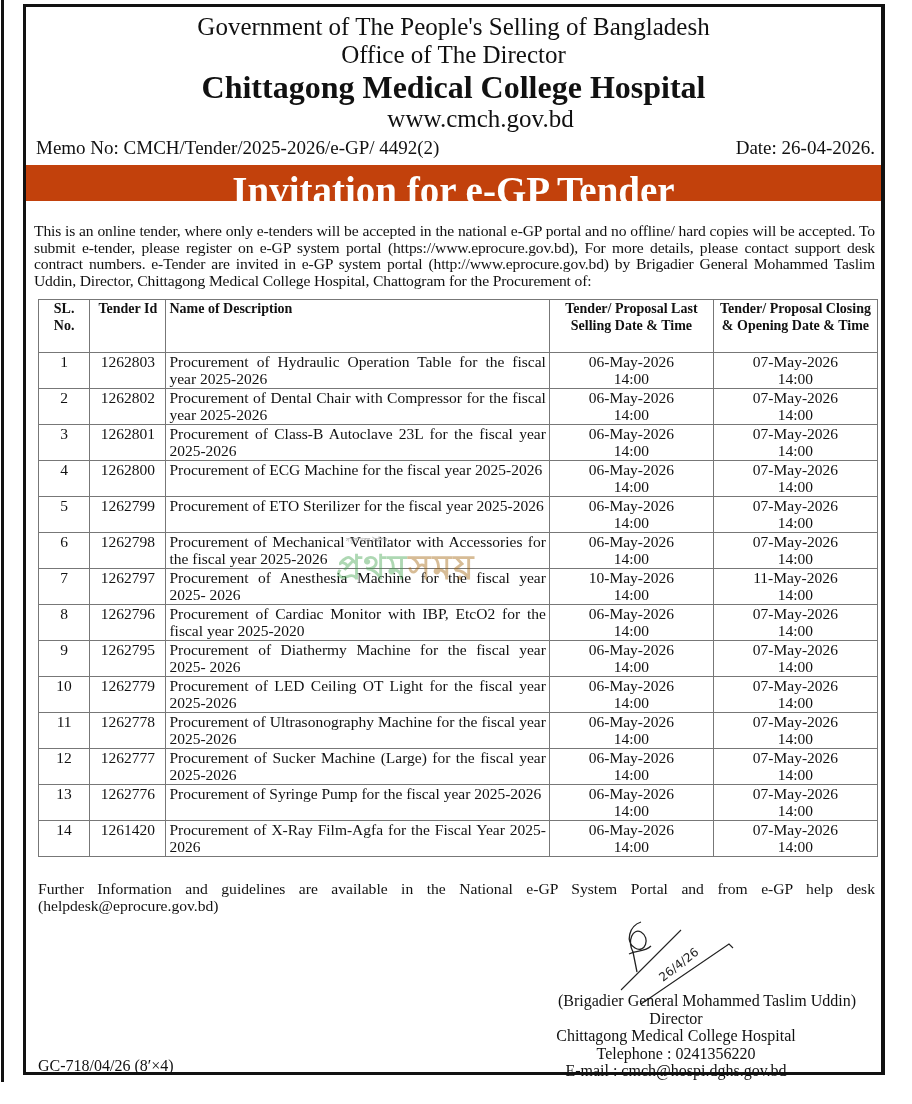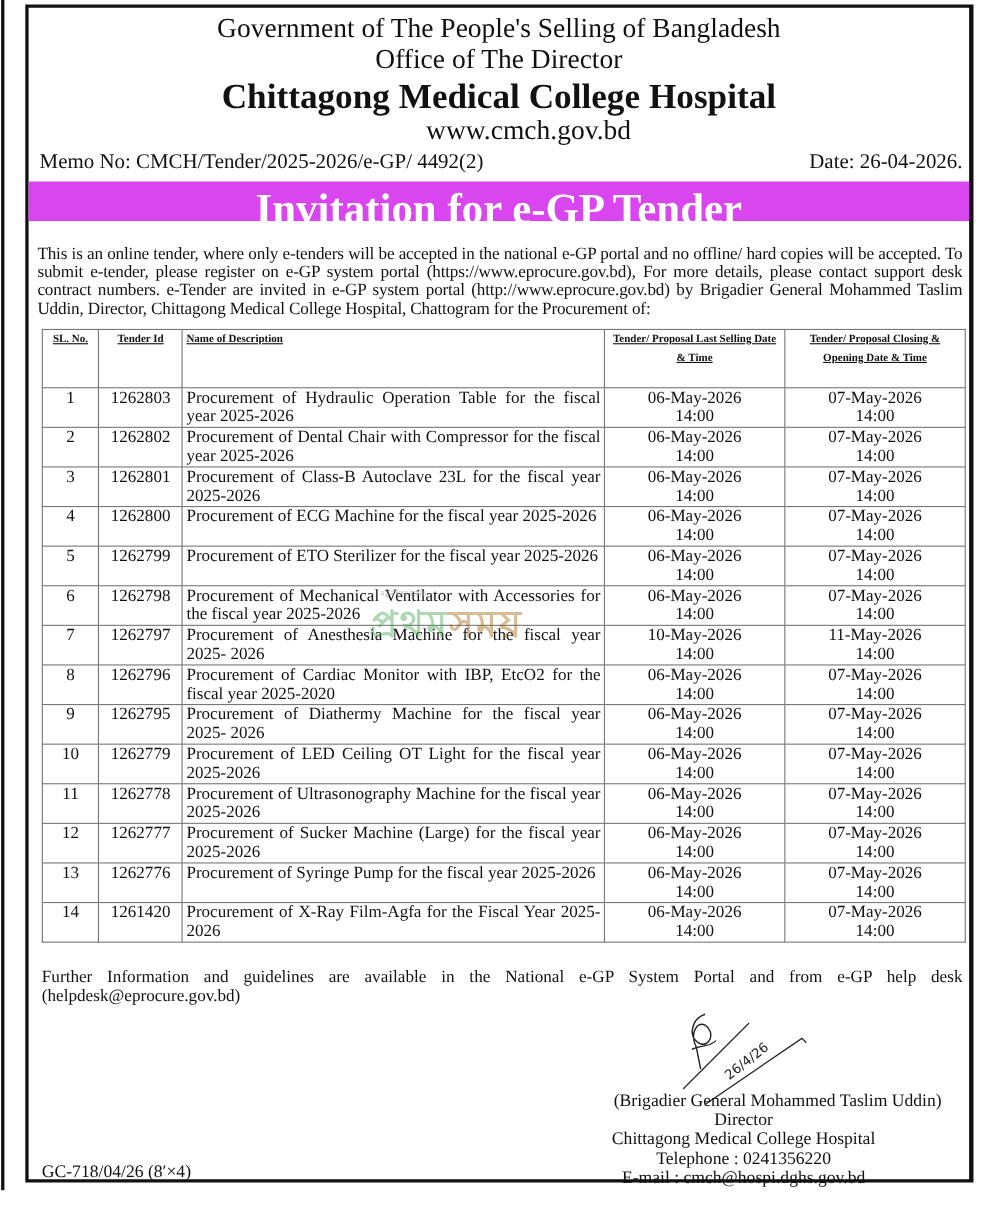--- a/index.html
+++ b/index.html
@@ -18,36 +18,36 @@
     position: absolute; left: 0; width: 100%; text-align: center;
     font-family: "Liberation Serif", serif; transform-origin: center;
   }
   .gov-line { top: 6px; font-size: 25px; }
   .office-line { top: 34px; font-size: 25px; }
   .hospital-line { top: 62px; font-size: 32px; font-weight: bold; }
   .web-line { top: 98px; font-size: 25px; padding-left: 27px; }
   .memo-line { position: absolute; left: 10px; top: 130px; font-size: 19px; }
   .date-line { position: absolute; right: 6px; top: 130px; font-size: 19px; }
   .banner {
-    position: absolute; left: 0; right: 0; top: 158px; height: 36px; background: #d946ef;
+    position: absolute; left: 0; right: 0; top: 158px; height: 36px; background: #c2410c;
     color: #fff; text-align: center; font-weight: bold; font-size: 39px; line-height: 52px;
   }
   .intro {
     position: absolute; left: 8px; right: 6px; top: 216px;
     font-size: 15.6px; line-height: 16.7px; text-align: justify; letter-spacing: -0.15px;
   }
   .tender-table {
     position: absolute; left: 12px; top: 292px; width: 840px;
     border-collapse: collapse; font-size: 15.5px;
   }
   .tender-table th, .tender-table td {
     border: 1.2px solid #777; padding: 0 3px; vertical-align: top;
   }
   .tender-table th {
-    font-weight: bold; font-size: 10px; line-height: 17px; text-align: center; height: 52px; text-decoration: underline;
+    font-weight: bold; font-size: 14px; line-height: 17px; text-align: center; height: 52px;
   }
   .tender-table td { line-height: 17.4px; height: 35px; }
   .col-sl { width: 42px; text-align: center; }
   .col-id { width: 66px; text-align: center; }
   .col-desc { width: 360px; text-align: justify; text-align-last: left; }
   .col-last { width: 150px; text-align: center; margin-left: 16px; }
   .col-close { width: 150px; text-align: center; }
   .further {
     position: absolute; left: 12px; right: 6px; top: 873px;
     font-size: 15.6px; line-height: 17px; text-align: justify;

